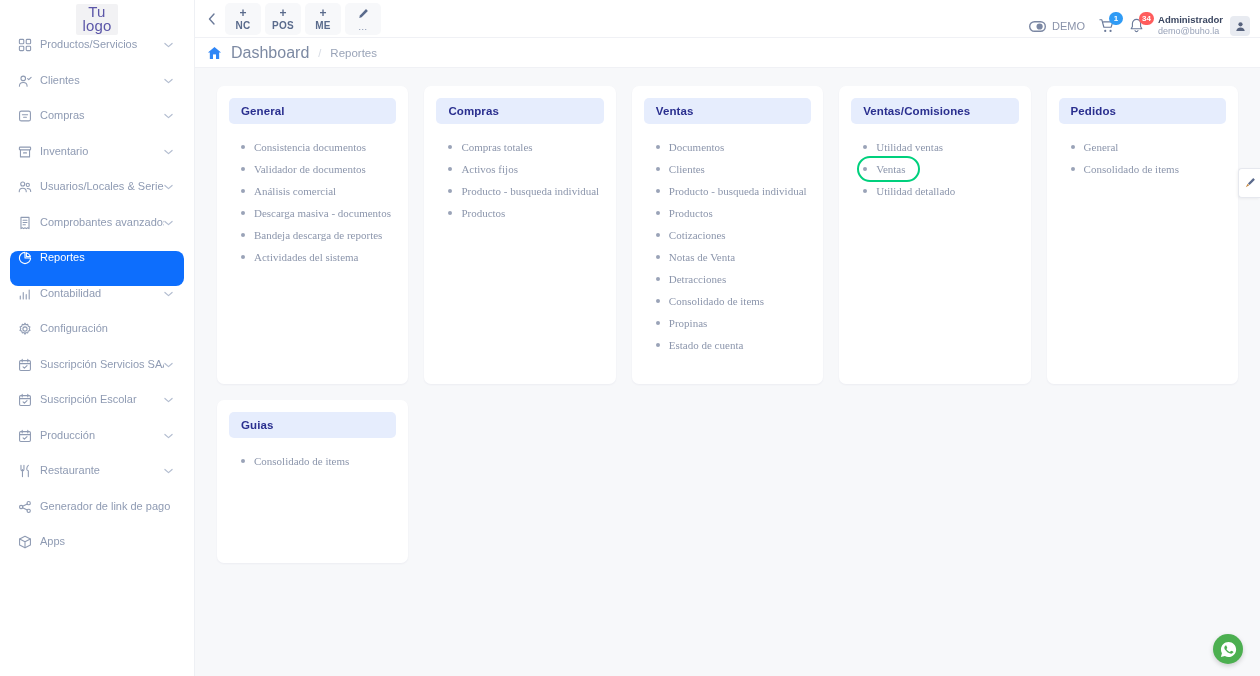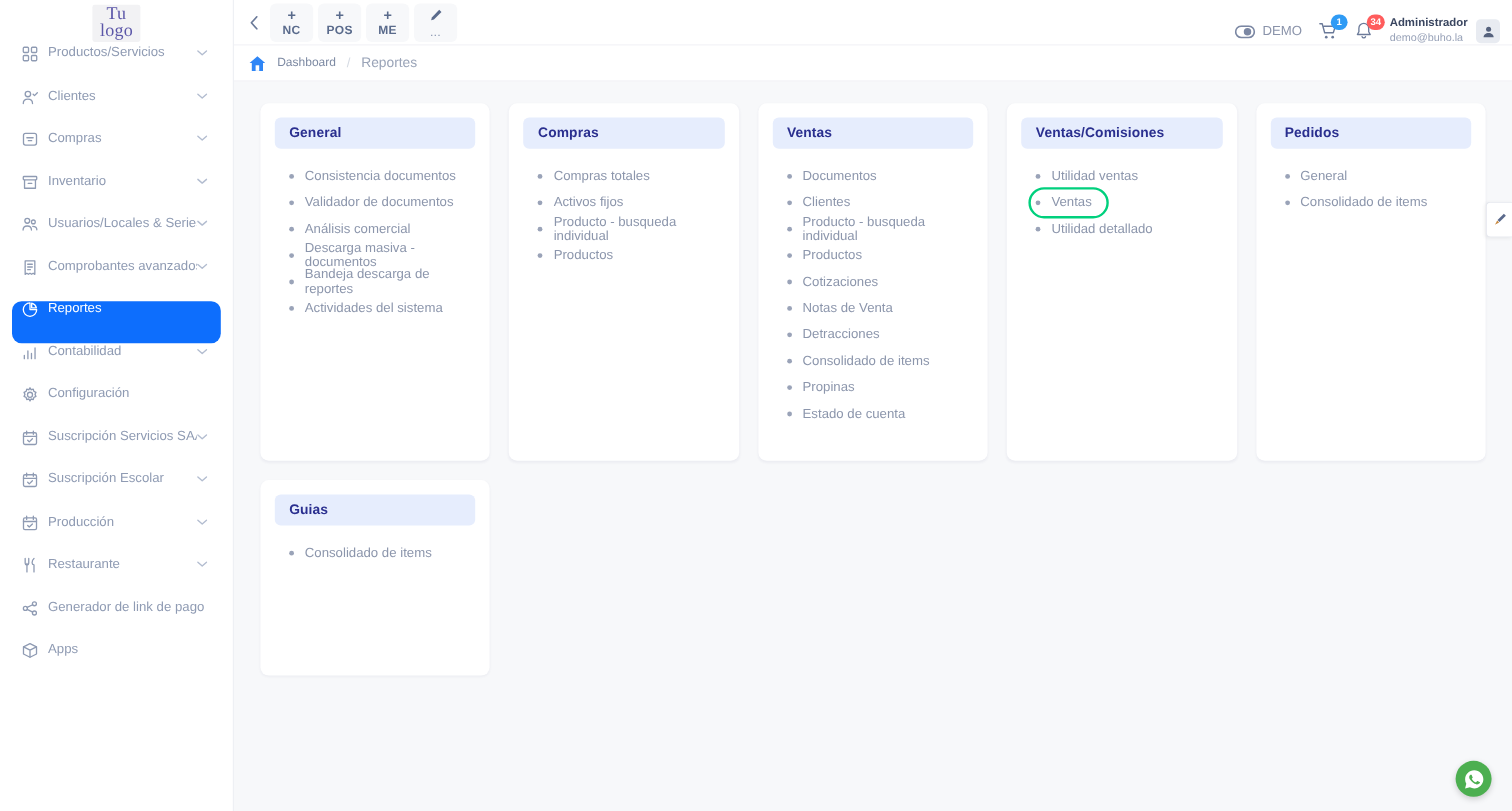--- a/index.html
+++ b/index.html
@@ -15,21 +15,21 @@
   .sidebar {
     width: 195px; height: 676px; background: #ffffff;
     border-right: 1px solid #eef0f4;
     flex: 0 0 195px; position: relative;
     display: flex; flex-direction: column;
   }
   .logo-wrap { height: 38px; display: flex; align-items: center; justify-content: center; }
   .logo-box {
     background: #f2f2f4; padding: 1px 6px 2px 6px; border-radius: 2px;
     color: #5b56a8; font-size: 15px; line-height: 14px; text-align: center;
-    font-family: Liberation Serif, serif; letter-spacing: .2px;
+    font-family: Liberation Sans, sans-serif; letter-spacing: .2px;
   }
   .logo-box .l2 { display: block; }
   .nav { padding: 0 10px; }
   .nav-item {
     display: flex; align-items: flex-start; height: 35px;
     padding: 0 10px 0 8px; border-radius: 8px; margin-bottom: .5px;
     color: #8f9bb3; font-size: 11px; cursor: pointer; position: relative;
   }
   .nav-item .ico { width: 22px; flex: 0 0 22px; display: flex; align-items: center; color: #8f9bb3; }
   .nav-item .ico svg { display: block; }
@@ -76,38 +76,38 @@
   .avatar {
     width: 20px; height: 20px; border-radius: 4px; background: #e8ebf1;
     display: flex; align-items: center; justify-content: center; color: #56627d;
   }
 
   .breadcrumb {
     height: 30px; background: #ffffff; display: flex; align-items: center;
     padding: 0 0 0 12px; gap: 9px; flex: 0 0 30px; border-bottom: 1px solid #f0f1f5;
   }
   .bc-home { color: #2f86f6; display: flex; align-items: center; }
-  .bc-link { font-size: 10px; color: #7d8aa3; cursor: pointer; }
+  .bc-link { font-size: 16px; color: #7d8aa3; cursor: pointer; }
   .bc-sep { color: #d5dae3; font-size: 11px; }
   .bc-cur { font-size: 11.5px; color: #9aa4b8; }
 
   .content { flex: 1; padding: 18px 22px 0 22px; overflow: hidden; position: relative; }
   .grid { display: grid; grid-template-columns: repeat(5, 1fr); gap: 16px; }
   .card {
     background: #ffffff; border-radius: 7px; padding: 12px 12px 14px 12px;
     box-shadow: 0 1px 2px rgba(30,45,90,.05);
   }
   .card.r1 { min-height: 298px; }
   .card.r2 { min-height: 163px; }
   .card-head {
     background: #e6edfd; border-radius: 5px; height: 26px;
     display: flex; align-items: center; padding: 0 12px;
     font-size: 11.5px; font-weight: 700; color: #2a2f8f; letter-spacing: .1px;
   }
-  .card-list { list-style: none; padding: 12px 0 0 10px; }
+  .card-list { list-style: none; padding: 12px 0 0 10px; font-family: Liberation Serif, serif; }
   .card-list li {
     display: flex; align-items: center; gap: 9px;
     font-size: 11px; color: #8c96ac; height: 22px; cursor: pointer;
     position: relative; padding-left: 2px;
   }
   .card-list li .dot {
     width: 4px; height: 4px; border-radius: 50%; background: #9aa3b8; flex: 0 0 4px;
   }
   .card-list li.hl {
     outline: 2px solid #00d07d; border-radius: 13px;

